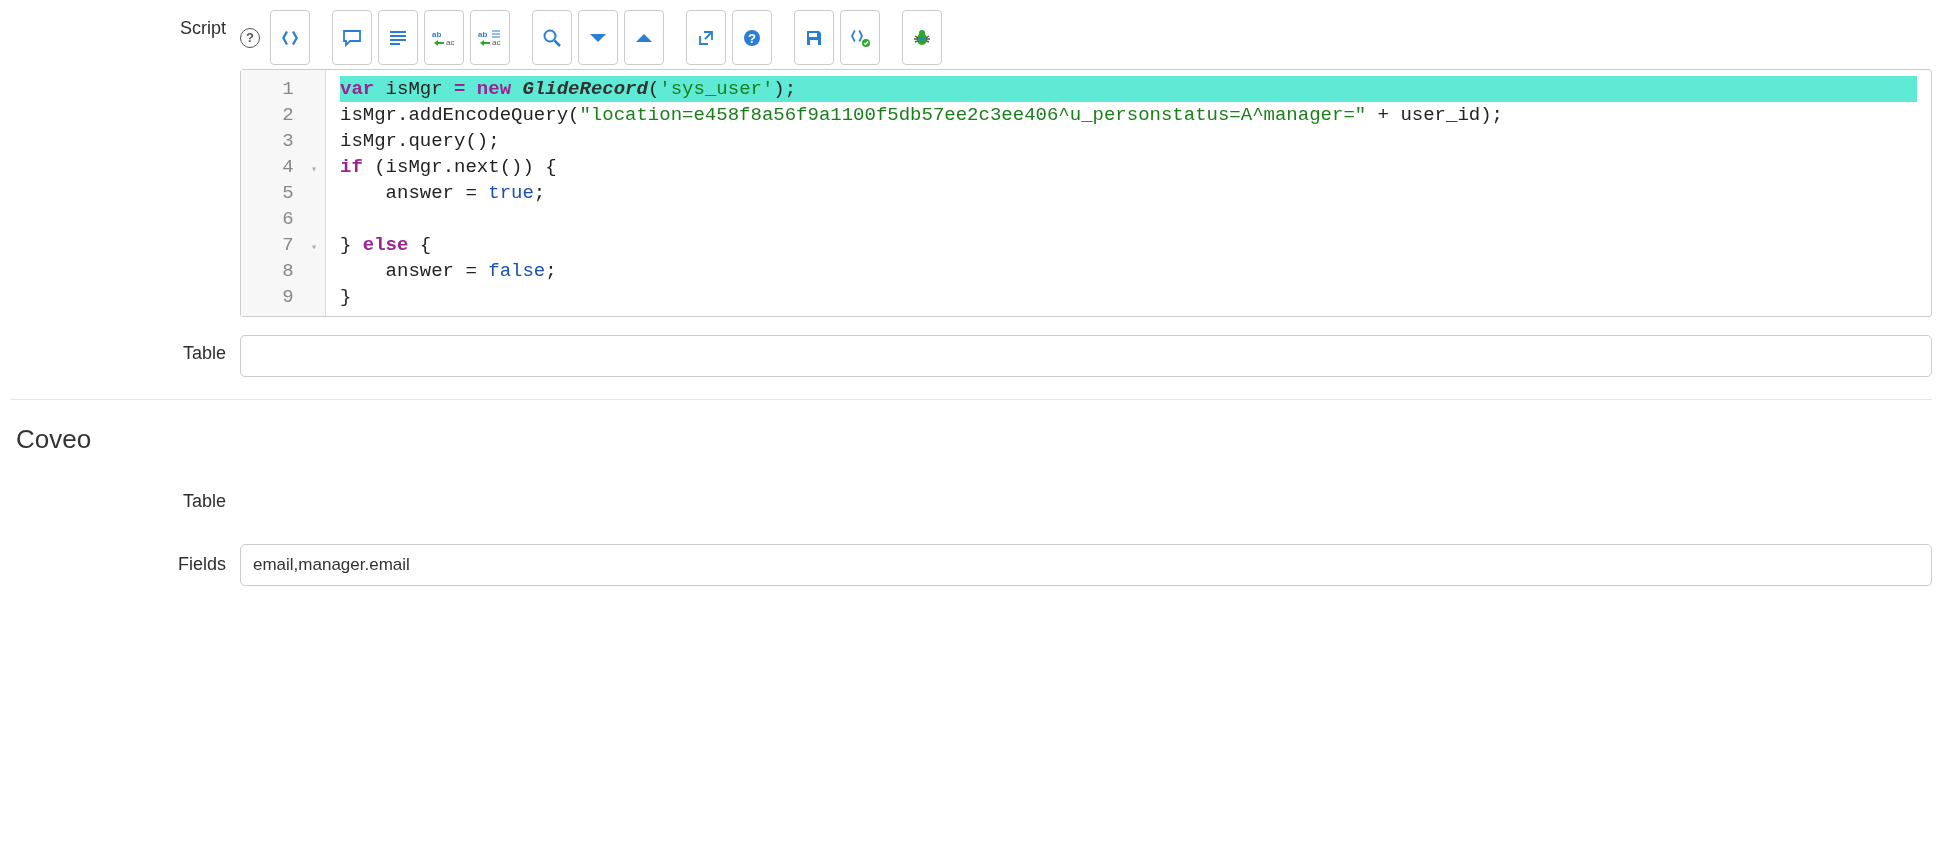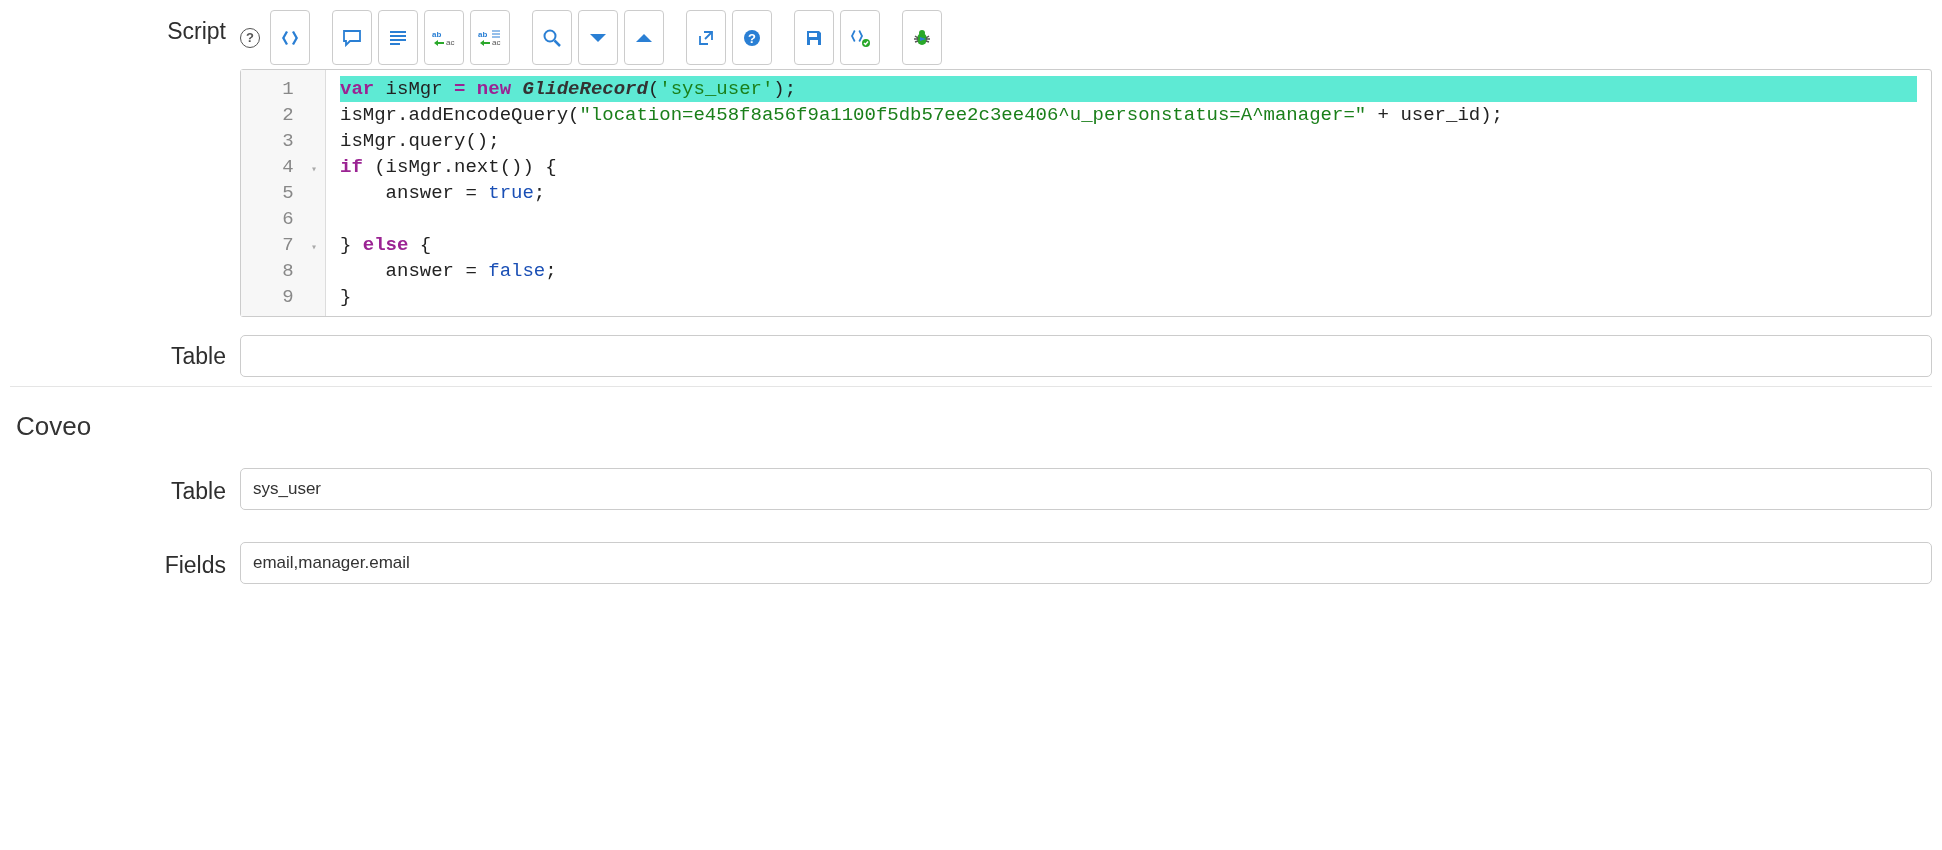--- a/index.html
+++ b/index.html
@@ -14,21 +14,21 @@
     display: flex;
     align-items: flex-start;
     margin-bottom: 8px;
   }
   .label-col {
     width: 230px;
     min-width: 230px;
     text-align: right;
     padding-right: 14px;
     padding-top: 8px;
-    font-size: 23px;
+    font-size: 18px;
     color: #2e2e2e;
   }
   .field-col {
     flex: 1;
   }
   .toolbar {
     display: flex;
     align-items: center;
     gap: 6px;
     margin-bottom: 4px;
@@ -116,21 +116,21 @@
     font-size: 17px;
     color: #333;
     background: #fff;
   }
   .section-heading {
     font-size: 26px;
     font-weight: 400;
     color: #333;
     padding: 24px 0 26px 6px;
     border-top: 1px solid #e5e5e5;
-    margin-top: 9px;
+    margin-top: 22px;
   }
   .coveo-row .label-col { padding-top: 10px; }
   .coveo-row { margin-bottom: 16px; }
 </style>
 </head>
 <body>
 
 <div class="row">
   <div class="label-col">Script</div>
   <div class="field-col">
@@ -249,23 +249,20 @@
   <div class="label-col">Table</div>
   <div class="field-col">
     <input class="text-input" value="" style="">
   </div>
 </div>
 
 <div class="section-heading">Coveo</div>
 
 <div class="row coveo-row">
   <div class="label-col">Table</div>
-  <div class="field-col">
-    <input class="text-input" value="sys_user" style="">
-  </div>
 </div>
 
 <div class="row coveo-row">
 </div>
 
 <div class="row coveo-row">
   <div class="label-col">Fields</div>
   <div class="field-col">
     <input class="text-input" value="email,manager.email" style="">
   </div>

